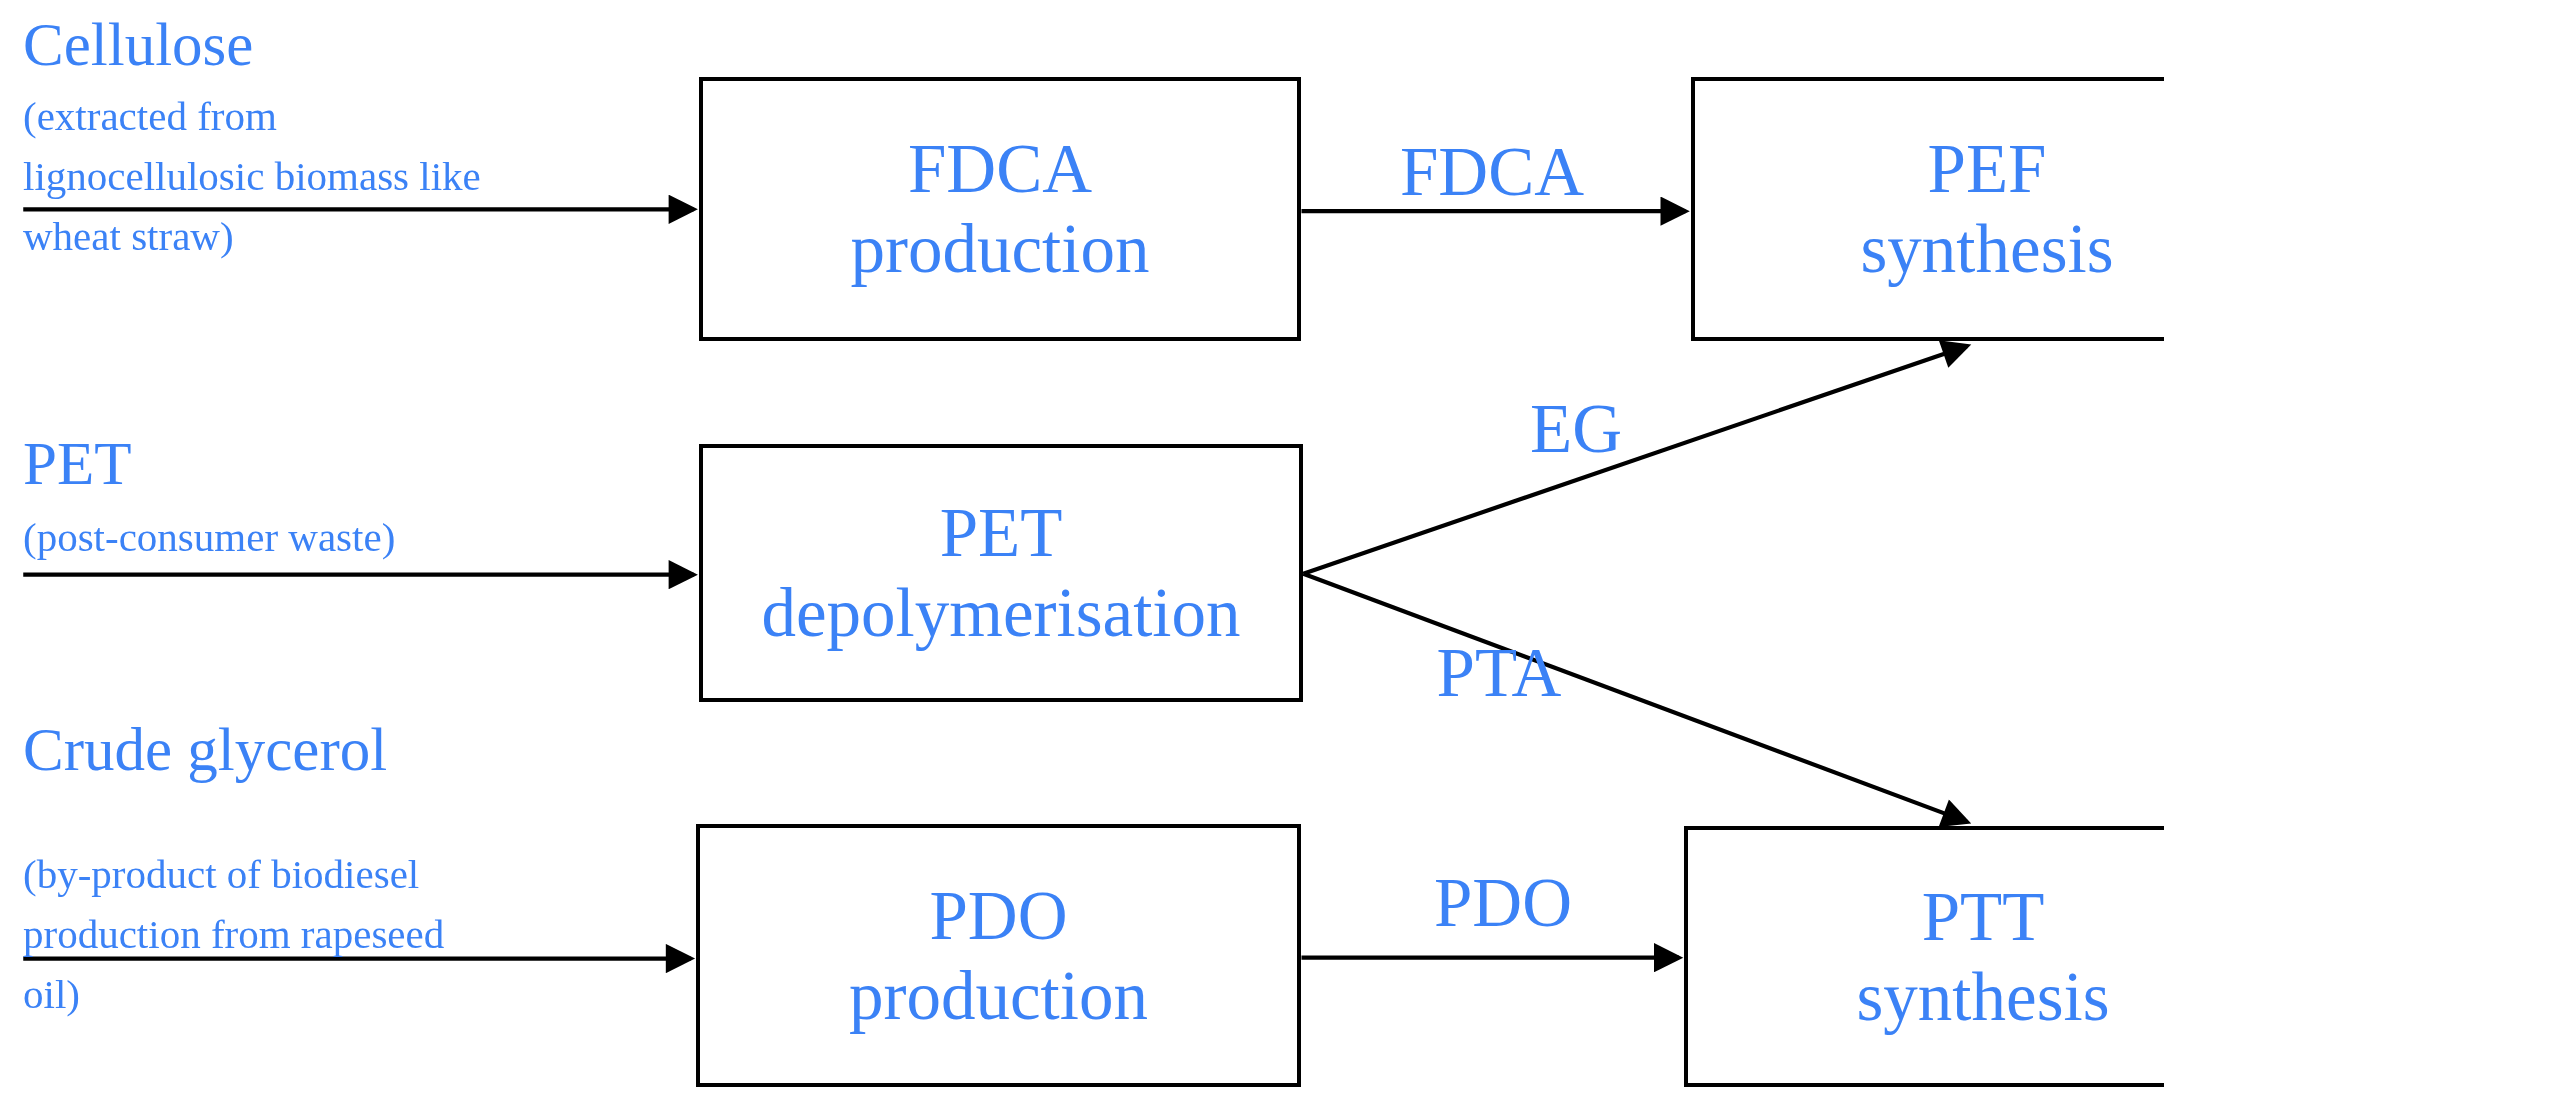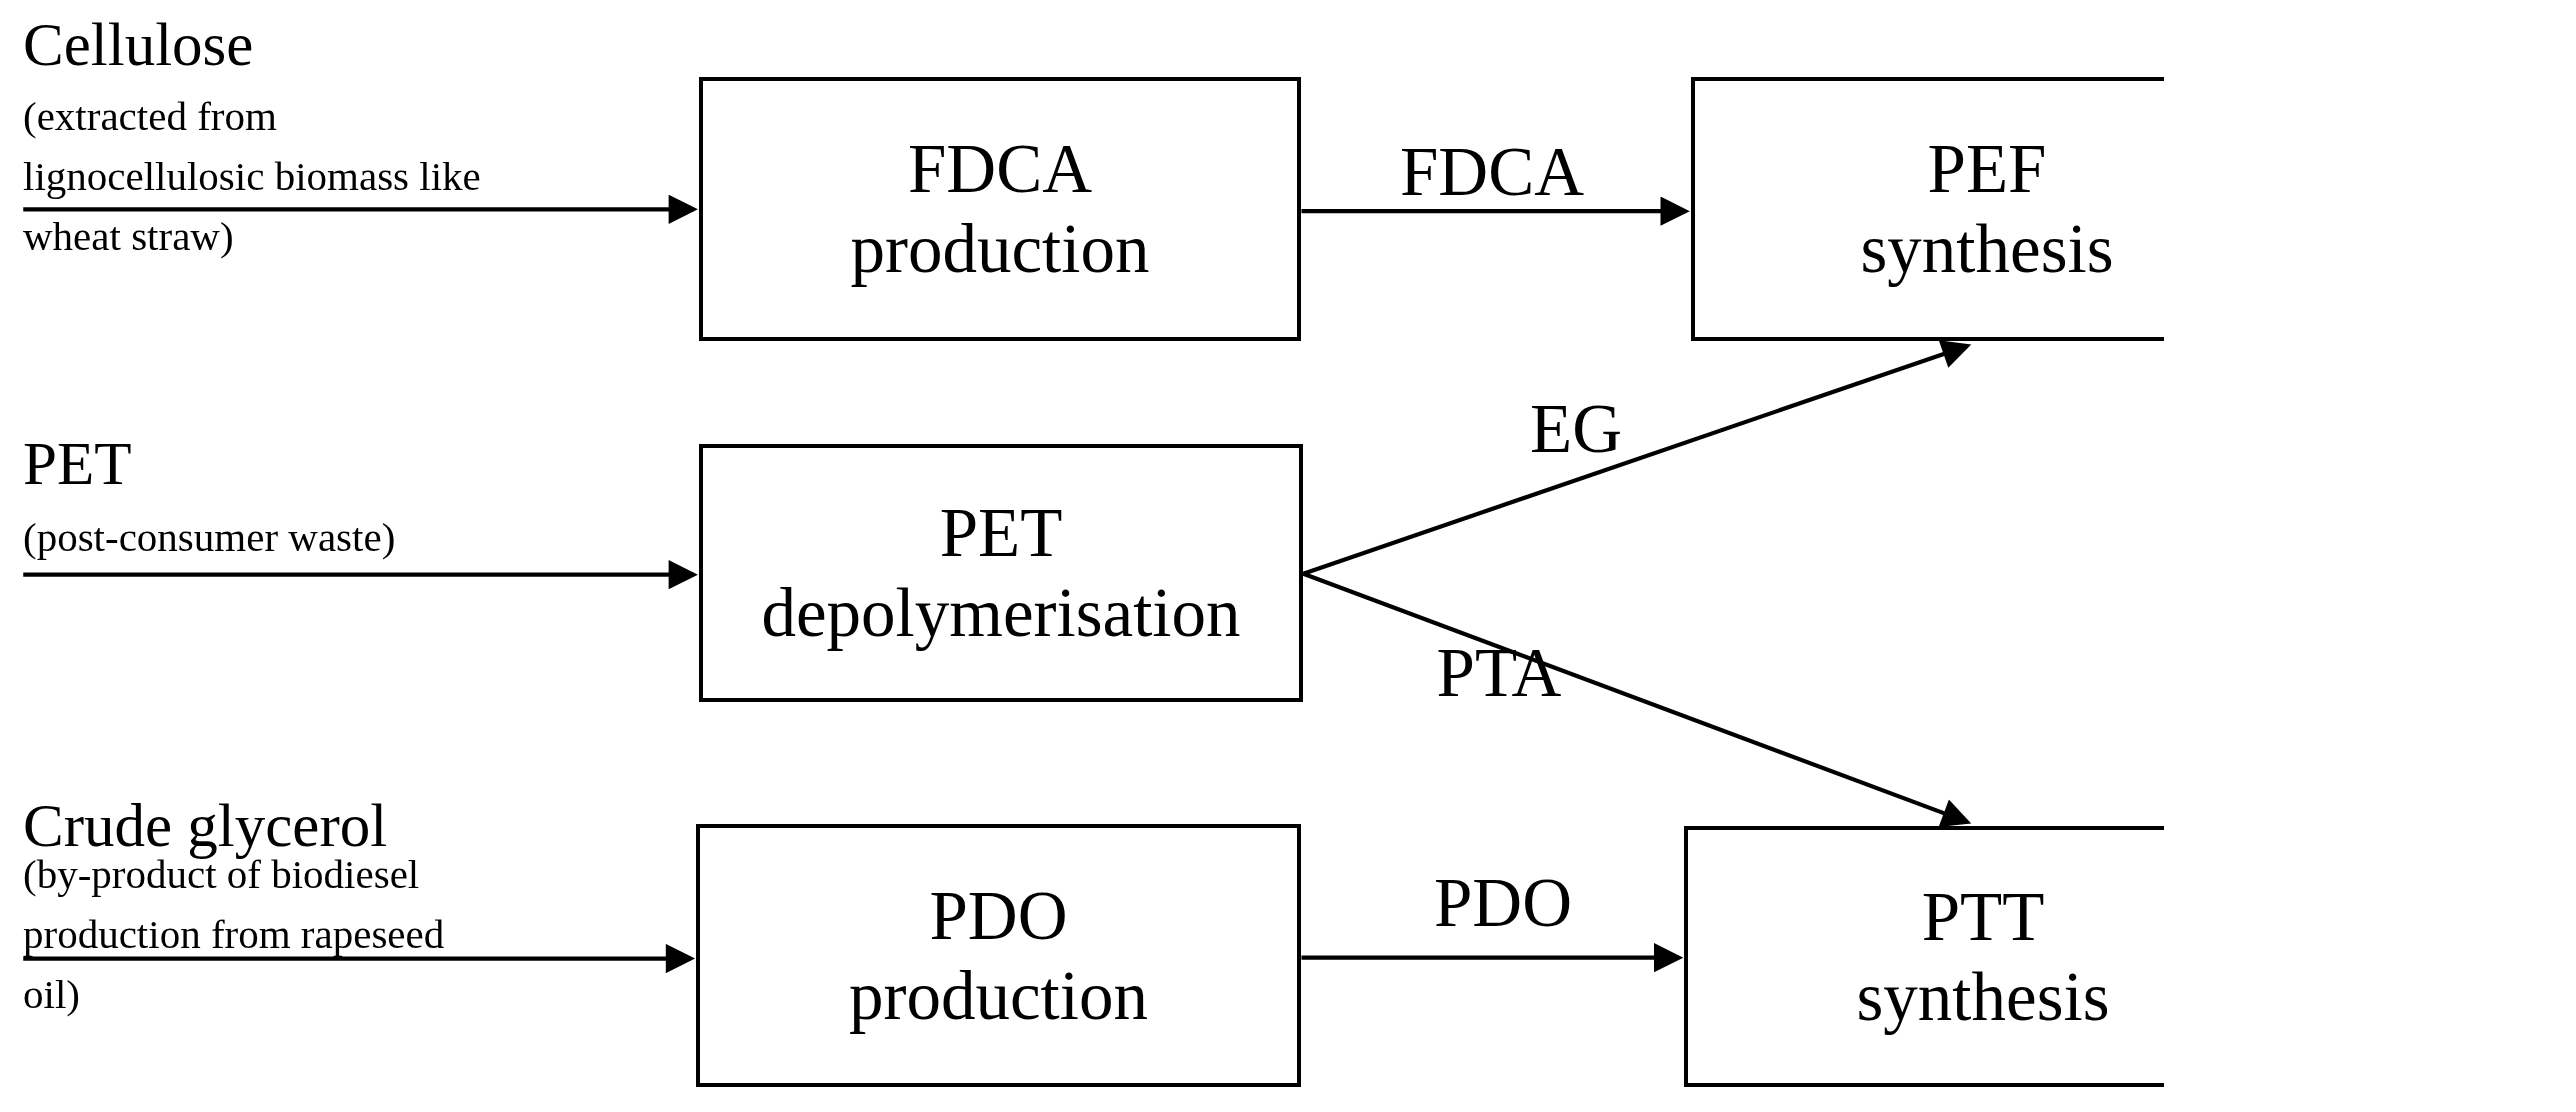--- a/index.html
+++ b/index.html
@@ -5,21 +5,21 @@
   html, body {
     margin: 0;
     padding: 0;
     background: #ffffff;
   }
   .diagram {
     position: relative;
     width: 2164px;
     height: 1113px;
     background: #ffffff;
-    color: #000000;
+    color: #3b82f6;
     font-family: "Liberation Serif", "DejaVu Serif", serif;
     overflow: hidden;
   }
   .connectors {
     position: absolute;
     left: 0;
     top: 0;
     width: 2576px;
     height: 1113px;
   }
@@ -71,21 +71,21 @@
     position: absolute;
     left: 23px;
     font-size: 41px;
     line-height: 60px;
     white-space: pre;
   }
   .t-cellulose { top: 11px; }
   .s-cellulose { top: 86px; }
   .t-pet       { top: 430px; }
   .s-pet       { top: 507px; }
-  .t-glycerol  { top: 792px; text-align: center; }
+  .t-glycerol  { top: 716px; text-align: center; }
   .s-glycerol  { top: 844px; }
 </style>
 </head>
 <body>
 
 <div class="diagram">
 
   <svg class="connectors" viewBox="0 0 2771 1197" xmlns="http://www.w3.org/2000/svg" aria-hidden="true">
     <defs>
       <marker id="ah" viewBox="0 0 10 10" refX="8.5" refY="5" markerWidth="9" markerHeight="7" orient="auto">

